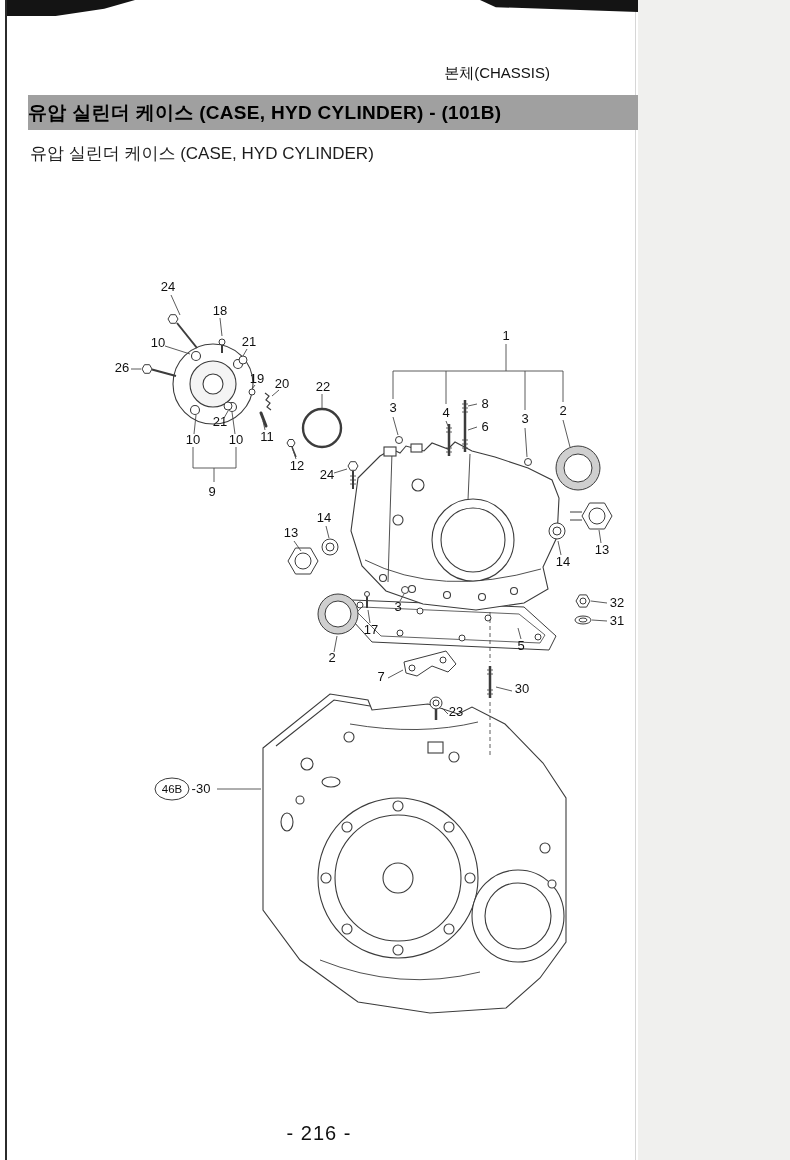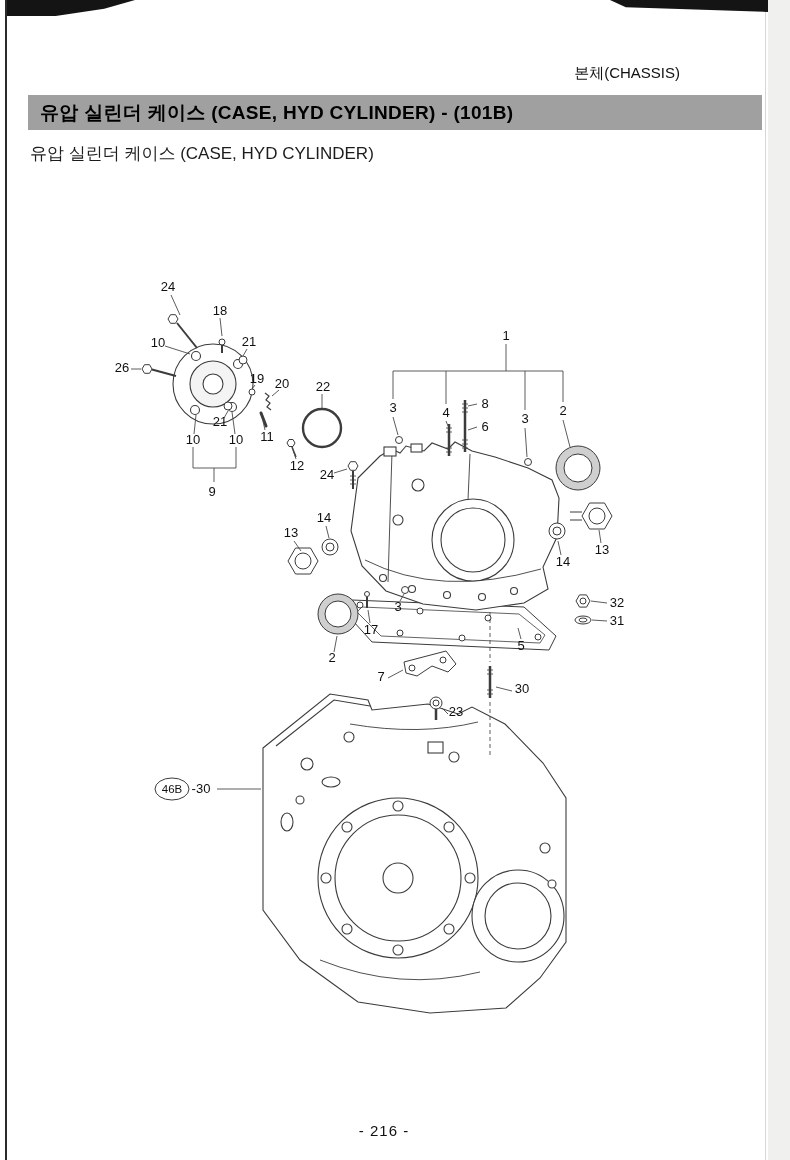--- a/index.html
+++ b/index.html
@@ -2,50 +2,50 @@
 <html><head>
 <meta charset="utf-8">
 <style>
   html, body { margin: 0; padding: 0; }
   body {
     width: 790px; height: 1160px;
     background: #f0f0ee;
     font-family: "Liberation Sans", "DejaVu Sans", sans-serif;
   }
   .page {
-    position: relative; width: 768px; height: 1160px;
+    position: relative; width: 638px; height: 1160px;
     background: #ffffff; overflow: hidden;
   }
   .scan-left-edge { position:absolute; left:5px; top:0; width:2px; height:100%; background:#2b2b2b; }
   .scan-right-edge { position:absolute; right:2px; top:0; width:1px; height:100%; background:#d6d6d6; }
   .scan-corner-tl {
     position:absolute; left:7px; top:0; width:128px; height:16px; background:#141414;
     clip-path: polygon(0 0, 100% 0, 76% 55%, 38% 100%, 0 100%);
   }
   .scan-corner-tr {
     position:absolute; right:0; top:0; width:158px; height:12px; background:#141414;
     clip-path: polygon(0 0, 100% 0, 100% 100%, 10% 60%);
   }
   .header-right {
     position:absolute; top:64px; right:88px;
     font-size:15px; color:#111;
   }
   .title-bar {
     position:absolute; top:95px; left:28px; width:734px; height:35px;
-    box-sizing:border-box; padding-left:12px;
+    box-sizing:border-box; 
     background:#a0a0a0; color:#000;
     font-weight:bold; font-size:19px; line-height:35px; letter-spacing:.3px;
   }
   .subtitle {
     position:absolute; top:142px; left:30px;
     font-size:17px; color:#1c1c1c;
   }
   .page-number {
     position:absolute; top:1122px; left:0; width:100%;
-    text-align:center; font-size:15px; color:#111; letter-spacing:1px;
+    text-align:center; font-size:20px; color:#111; letter-spacing:1px;
   }
   svg.diagram { position:absolute; left:0; top:0; }
   svg.diagram text {
     font-family:"Liberation Sans","DejaVu Sans",sans-serif;
     font-size:13px; fill:#101010; text-anchor:middle;
   }
   svg.diagram text.small { font-size:11.5px; }
 </style>
 </head>
 <body>

